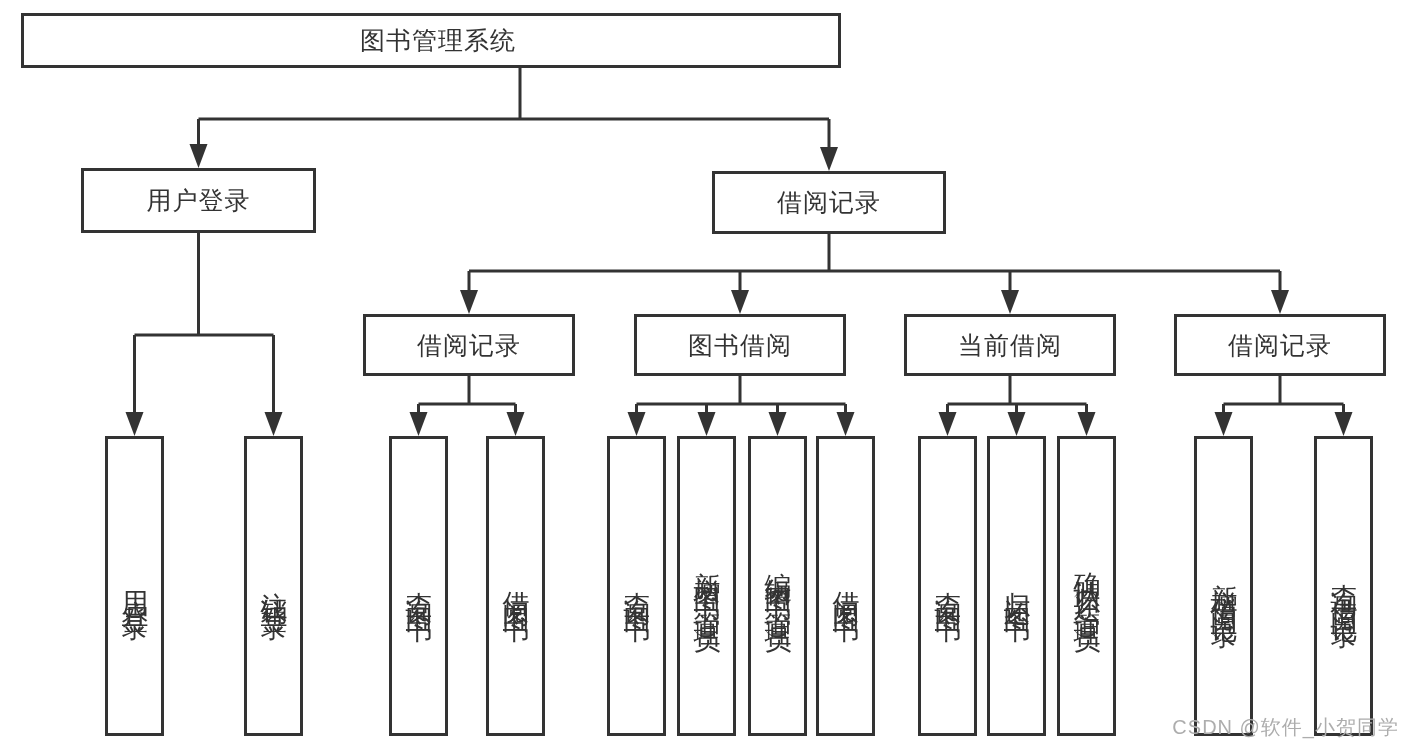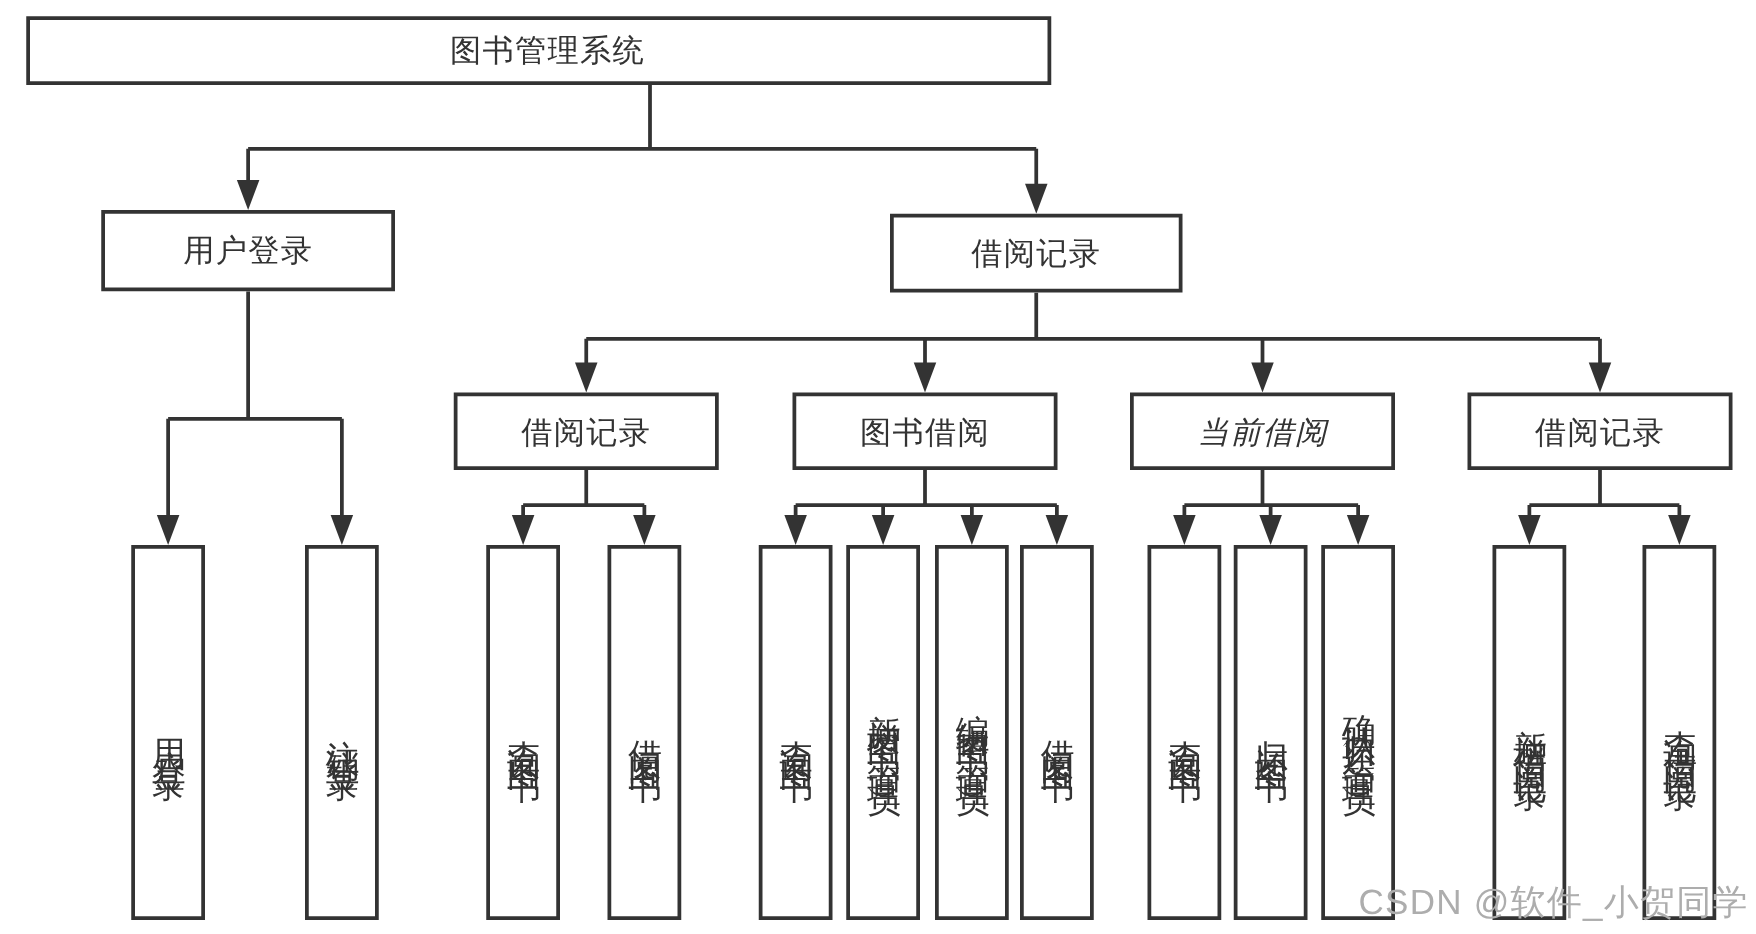--- a/index.html
+++ b/index.html
@@ -50,21 +50,21 @@
     font-size: 27px;
     line-height: 1;
     letter-spacing: 8px;
     color: #333333;
     white-space: nowrap;
   }
   .watermark {
     position: absolute;
     right: 6px;
     bottom: 6px;
-    font-size: 28px;
+    font-size: 20px;
     color: #adadad;
     letter-spacing: 1px;
   }
 </style>
 </head>
 <body>
 
 <div id="canvas">
 
   <svg id="connectors" width="1405" height="747" viewBox="0 0 1405 747">
@@ -110,21 +110,21 @@
   <div class="hbox" style="left:712px; top:171px; width:234px; height:63px;">
     <span>借阅记录</span>
   </div>
 
   <div class="hbox" style="left:363px; top:314px; width:212px; height:62px;">
     <span>借阅记录</span>
   </div>
   <div class="hbox" style="left:634px; top:314px; width:212px; height:62px;font-family:Liberation Serif, serif;">
     <span>图书借阅</span>
   </div>
-  <div class="hbox" style="left:904px; top:314px; width:212px; height:62px;font-style:italic;">
+  <div class="hbox" style="left:904px; top:314px; width:212px; height:62px;">
     <span>当前借阅</span>
   </div>
   <div class="hbox" style="left:1174px; top:314px; width:212px; height:62px;">
     <span>借阅记录</span>
   </div>
 
   <div class="vbox" style="left:105px;">
     <span class="vtext">用户登录</span>
   </div>
   <div class="vbox" style="left:244px;">

